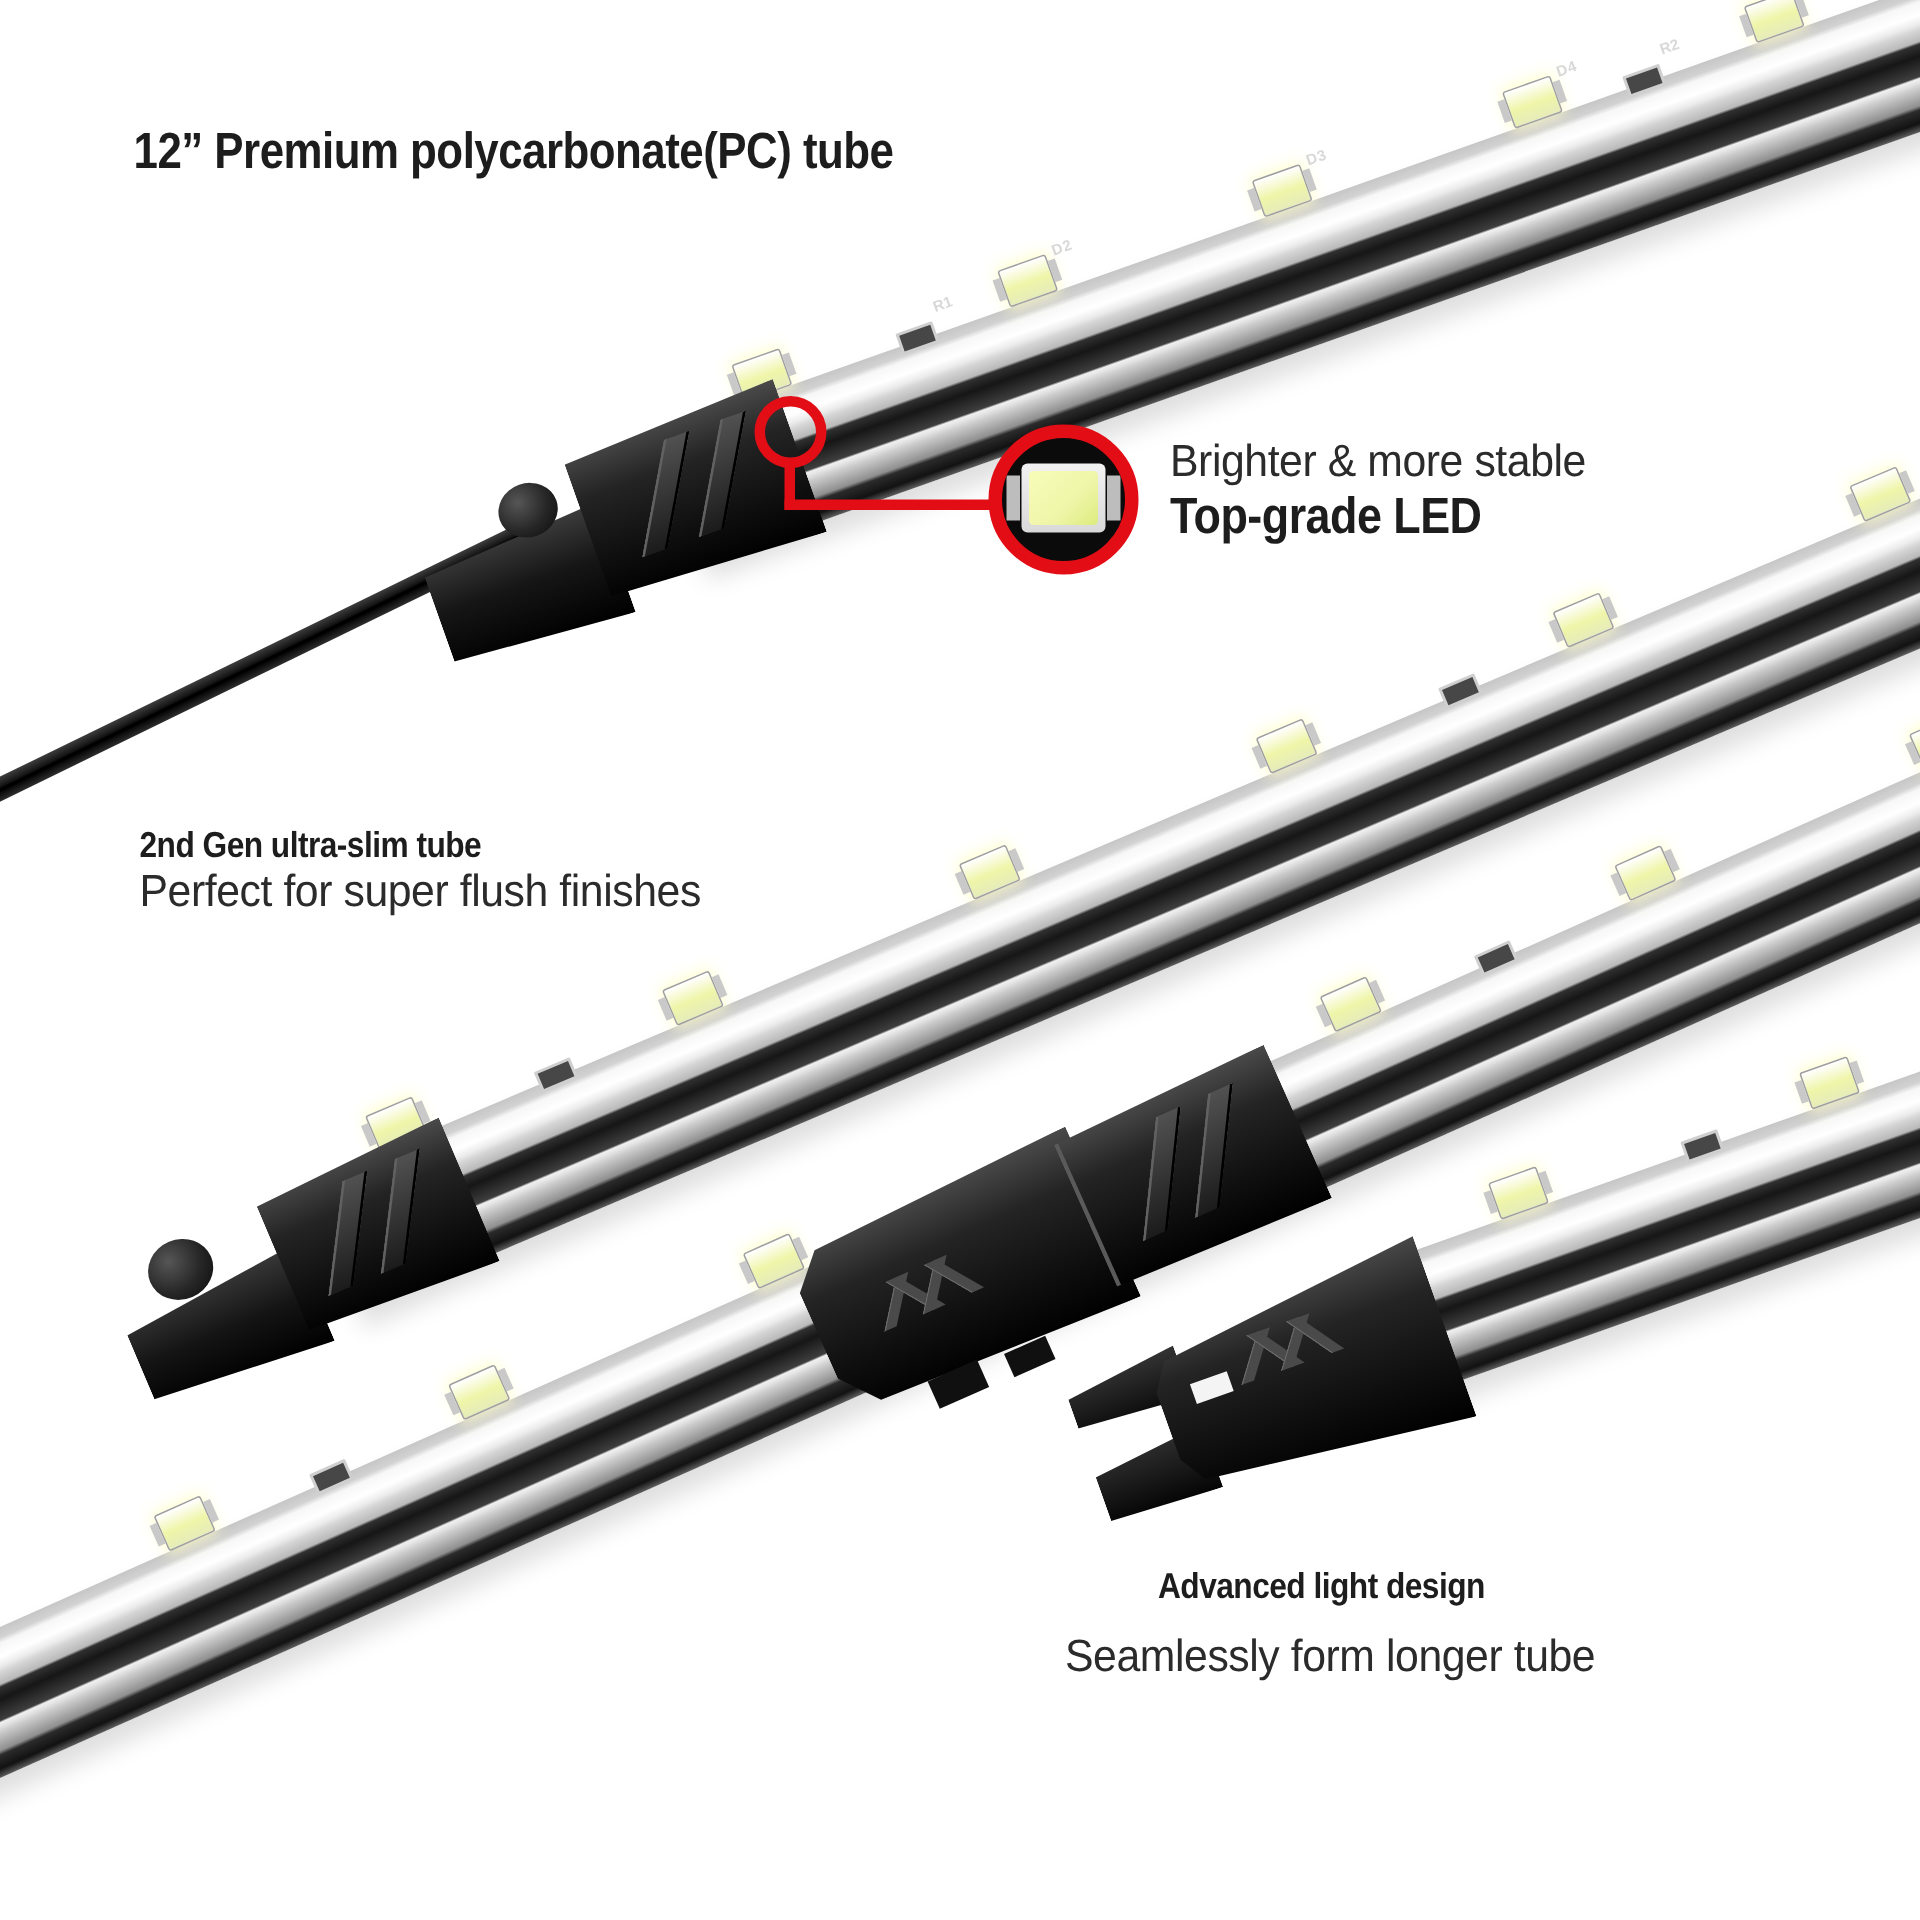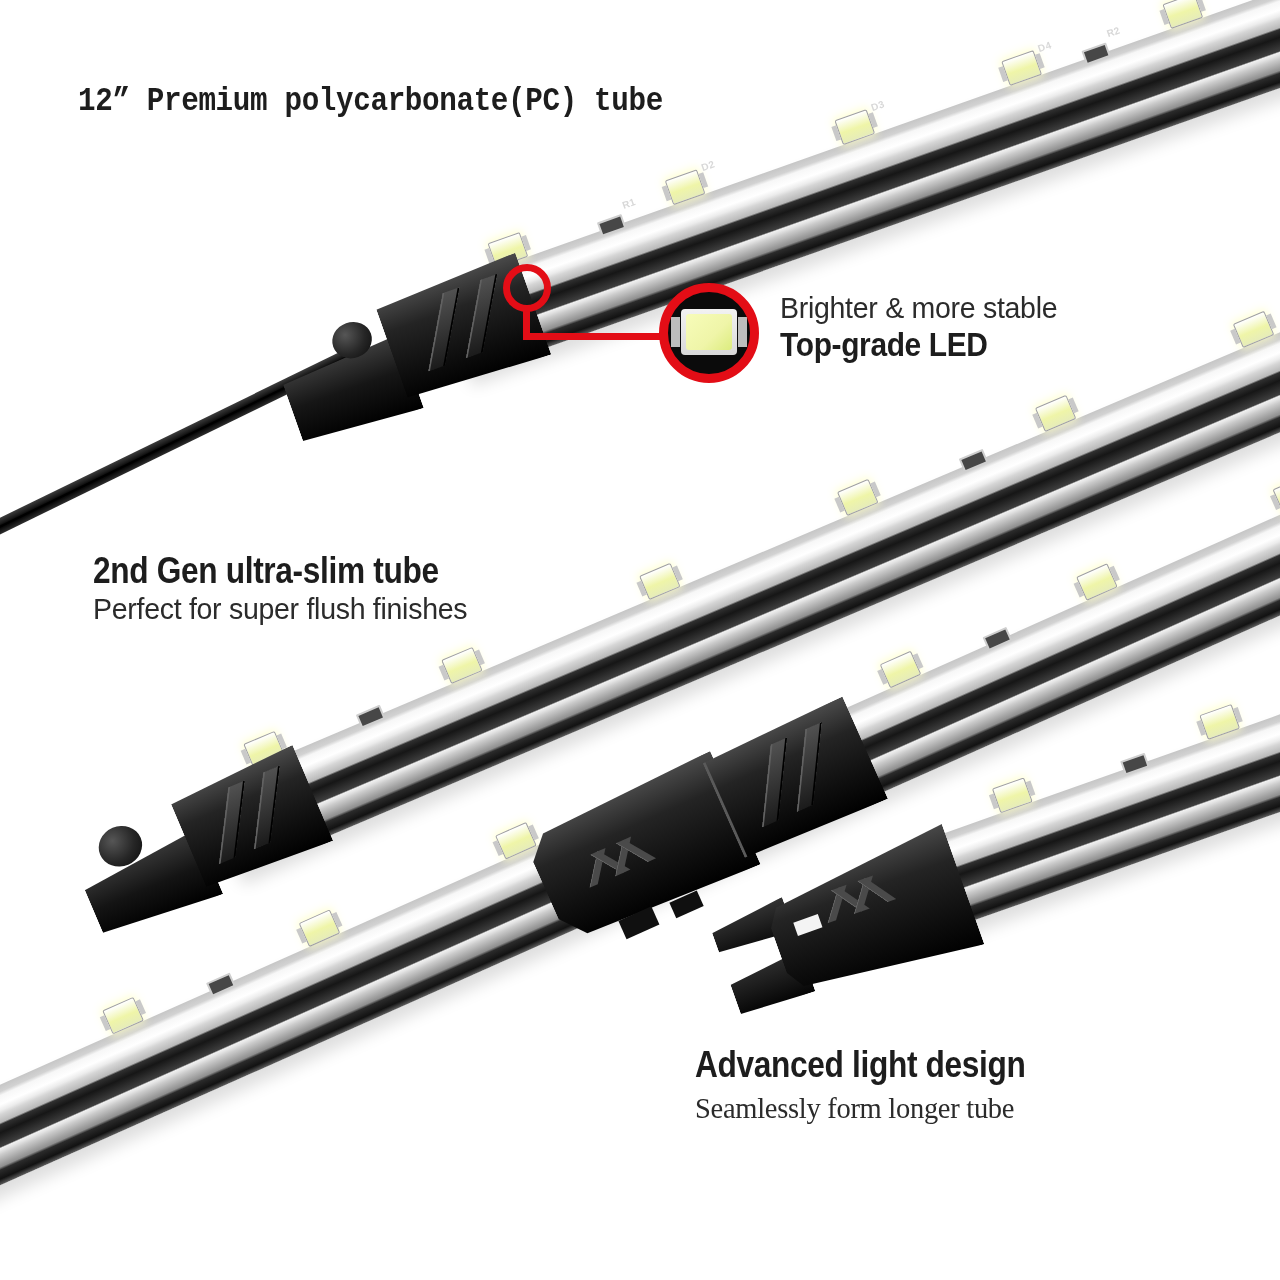--- a/index.html
+++ b/index.html
@@ -2,35 +2,35 @@
 <html style="--accent_red: #e30d16; --heading_text: #1d1d1d; --body_text: #2b2b2b; --led_phosphor: #eff5a8; --pcb_dark: #161616;"><head>
 <meta charset="utf-8">
 <style>
   html,body{margin:0;padding:0;background:#fff;}
   .stage{
     position:relative;width:1280px;height:1280px;overflow:hidden;background:#fff;
     font-family:"Liberation Sans","DejaVu Sans",sans-serif;
   }
   
   .callout{position:absolute;color:var(--heading_text,#1d1d1d);}
-  .c-title{font-weight:700;font-size:36px;letter-spacing:-.4px;white-space:nowrap;}
+  .c-title{font-weight:700;font-size:24px;letter-spacing:-.4px;white-space:nowrap;}
   .c-sub{font-weight:400;font-size:30px;color:var(--body_text,#2b2b2b);letter-spacing:-.3px;white-space:nowrap;}
   .cond{display:inline-block;transform:scaleX(.88);transform-origin:0 0;}
   .cond2{display:inline-block;transform:scaleX(.95);transform-origin:0 0;}
   #headline .c-title{font-size:34px;}
   #headline .cond{transform:scaleX(.86);}
   .line{display:block;}
   #callout-led{left:780px;top:288px;}
   #callout-led .c-title{font-size:34px;}
   #callout-led .c-sub{margin-top:3px;}
   #callout-slim{left:93px;top:550px;}
   #callout-slim .c-sub{margin-top:0;}
-  #callout-design{left:695px;top:1044px;}
-  #callout-design .c-sub{margin-top:3px;line-height:37px;font-family:Liberation Serif, serif;}
-  #headline{left:78px;top:82px;font-family:Liberation Mono, monospace;}
+  #callout-design{left:710px;top:1044px;text-align:center;}
+  #callout-design .c-sub{margin-top:14px;line-height:37px;}
+  #headline{left:89px;top:82px;}
 
   
   .assembly{position:absolute;width:0;height:0;transform-origin:0 0;}
   #assembly-top{left:340px;top:372px;transform:rotate(-19.5deg);}
   #assembly-a{left:230px;top:828px;transform:rotate(-23deg);}
   #assembly-b{left:0px;top:1135px;transform:rotate(-24deg);}
   #assembly-c{left:950px;top:880px;transform:rotate(-19.5deg);}
 
   
   .tube{

